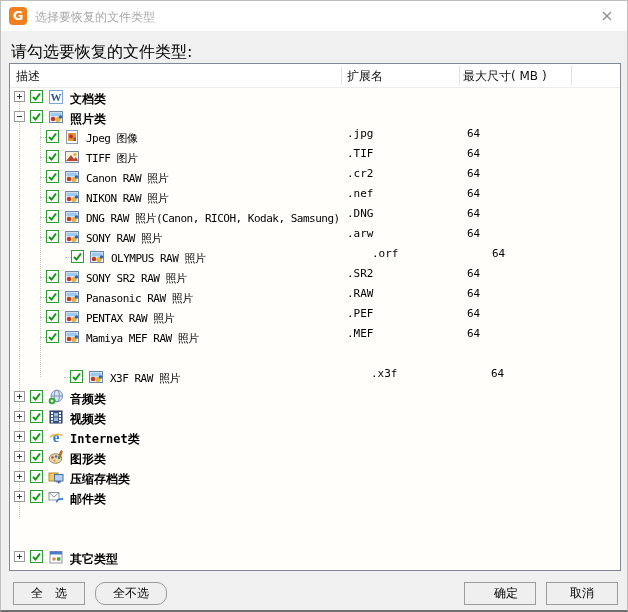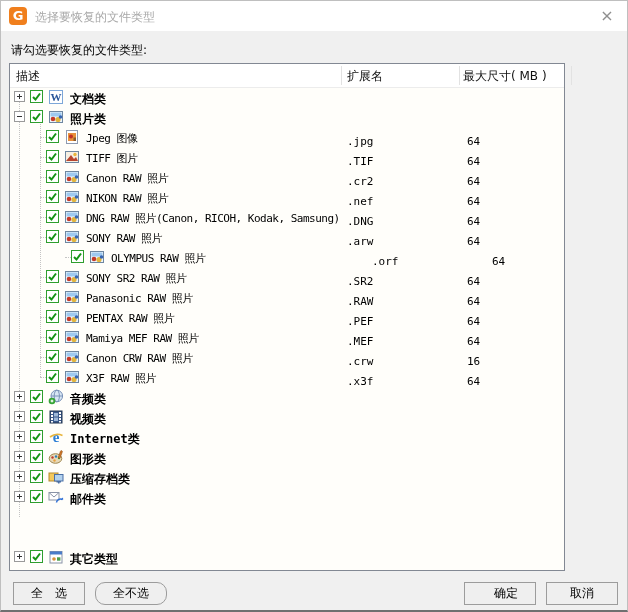--- a/index.html
+++ b/index.html
@@ -4,22 +4,22 @@
 <style>
   html,body{margin:0;padding:0;background:#cfcfcf;font-family:"DejaVu Sans",sans-serif;}
   .window{position:relative;width:628px;height:612px;background:#f0f0f0;box-sizing:border-box;
     border:1px solid #bfbfbf;border-bottom:2px solid #707070;overflow:hidden;}
   .titlebar{position:absolute;top:0;left:0;right:0;height:30px;background:#ffffff;}
   .app-icon{position:absolute;left:8px;top:6px;width:18px;height:18px;background:#f07f1d;
     border-radius:4px;color:#fff;font:bold 13px/18px "DejaVu Sans",sans-serif;text-align:center;}
   .title-text{position:absolute;left:34px;top:8px;font-size:12px;color:#a9a9a9;white-space:nowrap;}
   .close-btn{position:absolute;right:8px;top:3px;width:24px;height:24px;text-align:center;
     line-height:24px;font-size:16px;color:#8f8f8f;cursor:default;}
-  .instruction{position:absolute;left:10px;top:41px;font-size:12px;color:#000;}
-  .table{position:absolute;left:8px;top:62px;width:556px;height:508px;background:#fffefa;
+  .instruction{position:absolute;left:10px;top:41px;font-size:16px;color:#000;}
+  .table{position:absolute;left:8px;top:62px;width:612px;height:508px;background:#fffefa;
     border:1px solid #828893;box-sizing:border-box;}
   .thead{position:absolute;top:0;left:0;right:0;height:23px;background:#fff;border-bottom:1px solid #ececec;}
   .col-sep{position:absolute;top:2px;height:19px;width:1px;background:#e2e2e2;}
   .th{position:absolute;top:4px;font-size:12px;color:#111;white-space:nowrap;}
   .rows{position:absolute;top:23px;left:0;right:0;bottom:0;}
   .vline{position:absolute;width:0;border-left:1px dotted #c4c4c4;}
   .row{position:absolute;left:0;right:0;height:20px;}
   .expander{position:absolute;left:4px;top:4px;width:11px;height:11px;border:1px solid #9a9a9a;
     background:#fff;box-sizing:border-box;z-index:2;}
   .eh{position:absolute;left:2px;top:4px;width:5px;height:1px;background:#333;}
@@ -27,21 +27,21 @@
   .checkbox{position:absolute;top:3px;width:13px;height:13px;border:1px solid #2e9e2e;background:#fff;
     box-sizing:border-box;z-index:2;}
   .checkbox svg{display:block;}
   .ricon{position:absolute;top:2px;width:16px;height:16px;}
   .ricon svg{display:block;}
   .lbl{position:absolute;top:4px;font:11px "DejaVu Sans Mono","Liberation Mono",monospace;
     letter-spacing:-0.5px;color:#000;white-space:nowrap;}
   .lvl0 .checkbox{left:20px;} .lvl0 .ricon{left:38px;}
   .lvl0 .lbl{left:60px;font-weight:bold;font-size:12px;letter-spacing:0;}
   .lvl1 .checkbox{left:36px;} .lvl1 .ricon{left:54px;} .lvl1 .lbl{left:76px;}
-  .ext,.size{position:absolute;top:8px;font:11px "DejaVu Sans Mono","Liberation Mono",monospace;color:#000;}
+  .ext,.size{position:absolute;top:0;font:11px "DejaVu Sans Mono","Liberation Mono",monospace;color:#000;}
   .ext{left:337px;} .size{left:457px;}
   .stub{position:absolute;left:30px;top:10px;width:6px;height:0;border-top:1px dotted #c4c4c4;}
   .btn{position:absolute;height:23px;background:#efefef;border:1px solid #9c9c9c;box-sizing:border-box;
     font-size:12px;color:#000;text-align:center;line-height:21px;cursor:default;white-space:nowrap;}
   .btn-selall{left:12px;top:581px;width:72px;}
   .btn-selnone{left:94px;top:581px;width:72px;border-radius:10px;}
   .btn-invert{left:175px;top:581px;width:88px;}
   .btn-ok{left:463px;top:581px;width:72px;padding-left:12px;}
   .btn-cancel{left:545px;top:581px;width:72px;}
 </style>
@@ -317,41 +317,21 @@
               <rect x="2.5" y="3.5" width="11" height="4" fill="#9ec9ef"></rect>
               <circle cx="5" cy="10" r="2.3" fill="#c43a2a"></circle>
               <circle cx="10" cy="10.5" r="2.6" fill="#e2b53c"></circle>
               <circle cx="12.5" cy="8" r="1.8" fill="#3a66b0"></circle>
             </svg>
           </span>
           <span class="lbl">Mamiya MEF RAW 照片</span>
           <span class="ext">.MEF</span>
           <span class="size">64</span>
         </div>
-        <div class="row lvl1" style="top: 260px;">
-          <span class="stub"></span>
-          <span class="checkbox">
-            <svg width="11" height="11" viewBox="0 0 11 11">
-              <polyline points="2,6 4.5,8.5 9,2.5" fill="none" stroke="#149414" stroke-width="2"></polyline>
-            </svg>
-          </span>
-          <span class="ricon">
-            <svg width="16" height="16">
-              <rect x="1.5" y="2.5" width="13" height="11" fill="#eef6fd" stroke="#6f87a0"></rect>
-              <rect x="2.5" y="3.5" width="11" height="4" fill="#9ec9ef"></rect>
-              <circle cx="5" cy="10" r="2.3" fill="#c43a2a"></circle>
-              <circle cx="10" cy="10.5" r="2.6" fill="#e2b53c"></circle>
-              <circle cx="12.5" cy="8" r="1.8" fill="#3a66b0"></circle>
-            </svg>
-          </span>
-          <span class="lbl">Canon CRW RAW 照片</span>
-          <span class="ext">.crw</span>
-          <span class="size">16</span>
-        </div>
-        <div class="row lvl1" style="top: 280px;">
+        <div class="row lvl1" style="top: 280px; margin-left: 24px;">
           <span class="stub"></span>
           <span class="checkbox">
             <svg width="11" height="11" viewBox="0 0 11 11">
               <polyline points="2,6 4.5,8.5 9,2.5" fill="none" stroke="#149414" stroke-width="2"></polyline>
             </svg>
           </span>
           <span class="ricon">
             <svg width="16" height="16">
               <rect x="1.5" y="2.5" width="13" height="11" fill="#eef6fd" stroke="#6f87a0"></rect>
               <rect x="2.5" y="3.5" width="11" height="4" fill="#9ec9ef"></rect>

